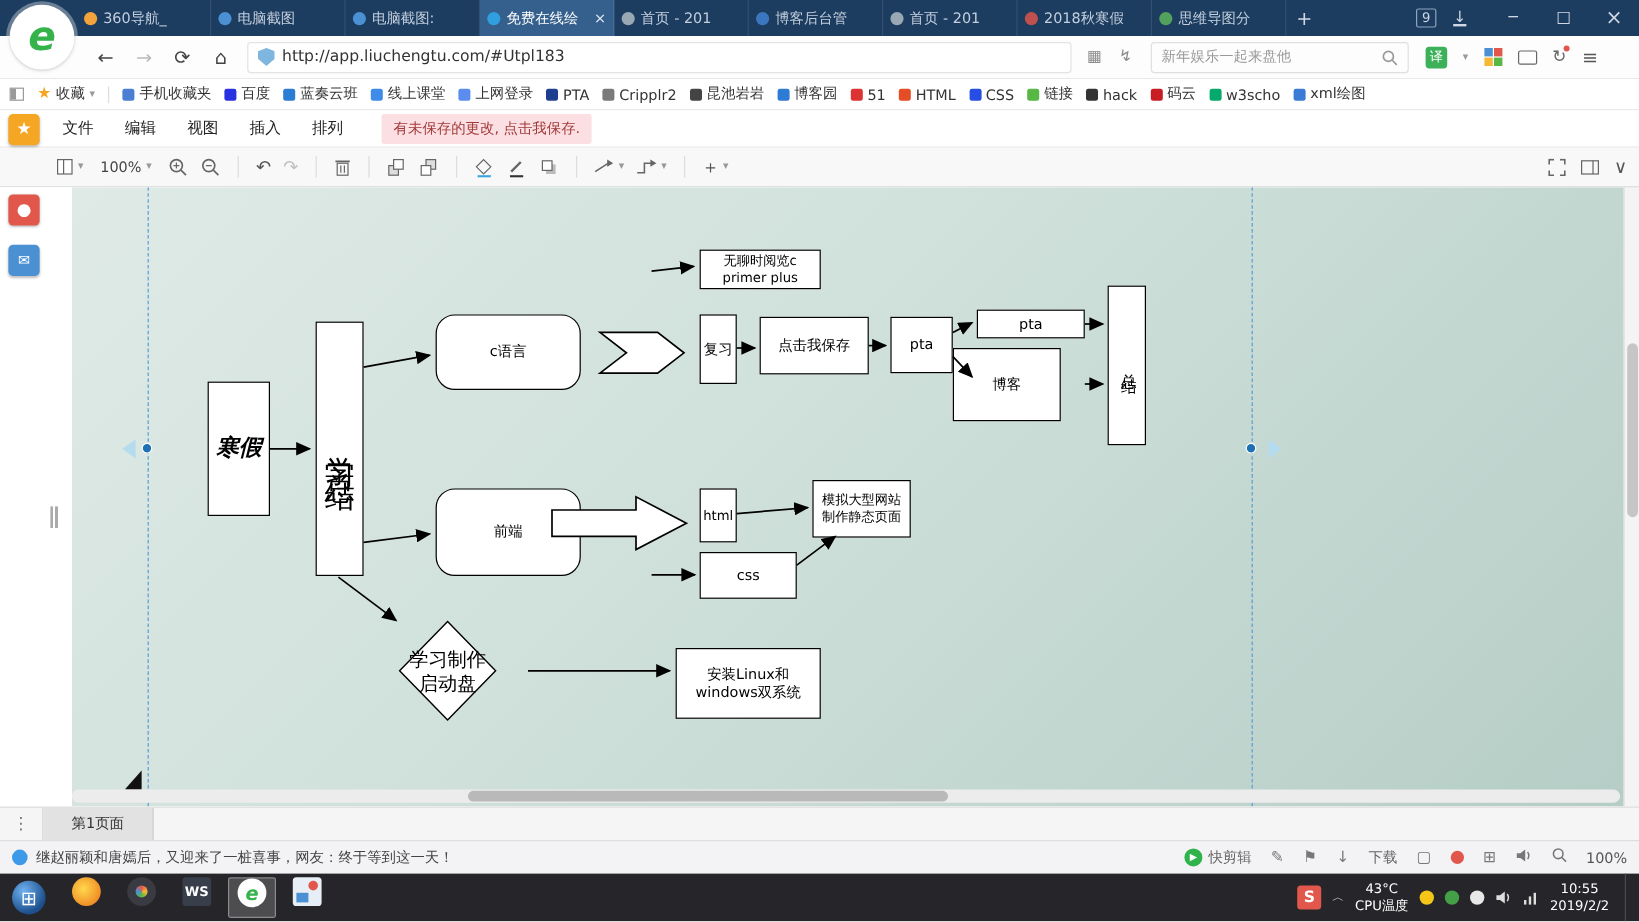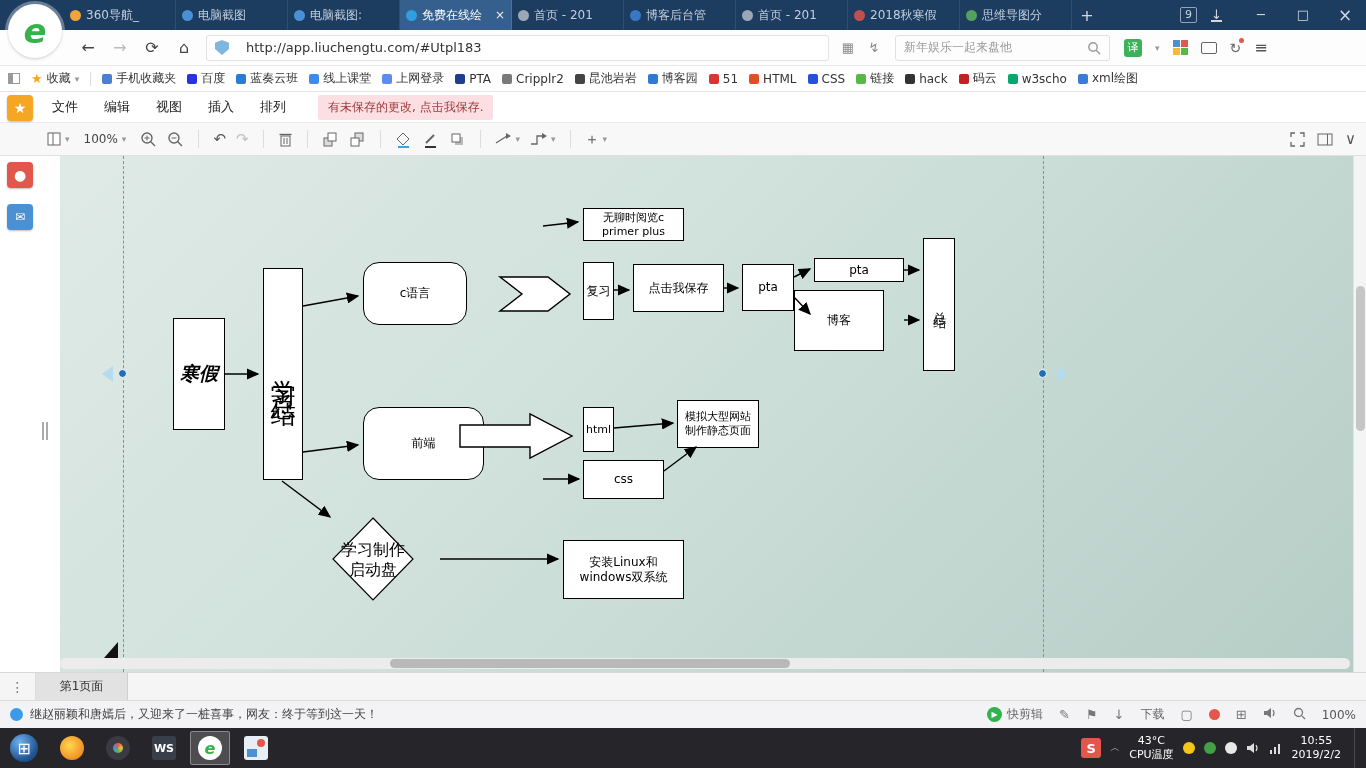--- a/index.html
+++ b/index.html
@@ -26,21 +26,21 @@
   .badge { min-width:17px; height:16px; border:1px solid #90a5bd; color:#cfd8e3; font-size:11px; text-align:center;
            line-height:14px; border-radius:2px; margin-right:14px; padding:0 2px; }
   .dl { color:#cfd8e3; font-size:13px; border-bottom:2px solid #cfd8e3; line-height:11px; margin-right:18px; }
   .wc { width:42px; text-align:center; color:#cfd8e3; font-size:13px; line-height:30px; }
   .wc.close { font-size:17px; }
 
   
   .addrbar { height:36px; background:#fdfdfd; border-bottom:1px solid #e8e8e8; display:flex; align-items:center; padding-left:72px; }
   .nav-ic { font-size:16px; color:#444; width:32px; text-align:center; }
   .nav-ic.dis { color:#bbb; }
-  .urlbox { display:flex; align-items:center; gap:17px; width:623px; height:26px; background:#fff;
+  .urlbox { display:flex; align-items:center; gap:6px; width:687px; height:26px; background:#fff;
             border:1px solid #e3e3e3; border-radius:3px; padding:0 8px; margin:0 6px; }
   .shield { width:14px; height:15px; background:#7fb6e0; clip-path:polygon(50% 0,100% 18%,100% 60%,50% 100%,0 60%,0 18%); }
   .urlbox input { border:none; outline:none; flex:1; font-size:13px; color:#333; background:transparent; font-family:inherit; }
   .addr-mini { font-size:13px; color:#8a8a8a; width:26px; text-align:center; }
   .searchbox { display:flex; align-items:center; width:215px; height:26px; border:1px solid #e0e0e0; border-radius:3px; padding:0 8px; margin-left:8px; }
   .searchbox input { border:none; outline:none; flex:1; font-size:12px; color:#999; background:transparent; font-family:inherit; }
   .addr-right { display:flex; align-items:center; gap:13px; margin-left:14px; }
   .tr-ic { width:18px; height:18px; background:#3db15a; border-radius:3px; color:#fff; font-size:11px; display:flex; align-items:center; justify-content:center; }
   .caret { color:#999; font-size:9px; }
   .grid4 { width:15px; height:15px; display:grid; grid-template-columns:7px 7px; grid-gap:1px; }
@@ -86,21 +86,21 @@
   .pl-l { left:63px; } .pl-r { left:983px; }
   .hdot { position:absolute; width:9px; height:9px; border-radius:50%; background:#1f6fb5; border:1px solid #fff; }
   .harr { position:absolute; width:0; height:0; border-top:8px solid transparent; border-bottom:8px solid transparent; }
   .harr.left { border-right:11px solid #b5dcee; }
   .harr.right { border-left:11px solid #b5dcee; }
   .flow-node { position:absolute; background:#fff; border:1px solid #000; display:flex; align-items:center; justify-content:center;
                text-align:center; font-size:12px; color:#000; line-height:1.25; padding:2px; z-index:2; }
   .rounded { border-radius:16px; }
   .n-hanjia   { left:113px; top:162px; width:52px;  height:112px; font-size:19px; font-weight:bold;font-style:italic; }
   .n-xuexi    { left:203px; top:112px; width:40px;  height:212px; writing-mode:vertical-rl; font-size:25px; letter-spacing:7px; }
-  .n-cyuyan   { left:303px; top:106px; width:104px; height:63px; }
+  .n-cyuyan   { left:303px; top:106px; width:121px; height:63px; }
   .n-fuxi     { left:523px; top:106px; width:31px;  height:58px; }
   .n-wuliao   { left:523px; top:52px;  width:101px; height:33px; font-size:11px; }
   .n-wancheng { left:573px; top:108px; width:91px;  height:48px; }
   .n-pta1     { left:682px; top:108px; width:52px;  height:47px; }
   .n-pta2     { left:754px; top:102px; width:90px;  height:24px; }
   .n-boke     { left:734px; top:134px; width:90px;  height:61px; }
   .n-zongjie  { left:863px; top:82px;  width:32px;  height:133px; writing-mode:vertical-rl; font-size:13px; letter-spacing:4px; }
   .n-qianduan { left:303px; top:251px; width:121px; height:73px; }
   .n-html     { left:523px; top:251px; width:31px;  height:45px; font-size:11px; }
   .n-css      { left:523px; top:304px; width:81px;  height:39px; }
@@ -129,21 +129,21 @@
   .qe { display:flex; align-items:center; gap:5px; }
   .qe-ic { width:15px; height:15px; background:#2fb34a; border-radius:50%; color:#fff; font-size:8px; display:flex; align-items:center; justify-content:center; }
   .sb-ic { font-size:13px; color:#777; }
   .sb-rec { width:11px; height:11px; border-radius:50%; background:#e2574c; }
   .sb-zoom { color:#555; }
 
   
   .taskbar { height:40px; background:#26262a; display:flex; align-items:center; padding:0 4px; position:relative; }
   .start-orb { width:28px; height:28px; border-radius:50%; background:radial-gradient(circle at 35% 30%,#6fb1f0,#1d4f8c 70%);
                color:#fff; font-size:16px; display:flex; align-items:center; justify-content:center; margin:0 14px 0 6px; }
-  .tb-app { width:40px; height:34px; display:flex; align-items:center; justify-content:center; margin-right:6px; border-radius:2px; }
+  .tb-app { width:40px; height:34px; display:flex; justify-content:center; margin-right:6px; border-radius:2px; }
   .tb-app.active { background:rgba(255,255,255,.18); border:1px solid rgba(255,255,255,.35); }
   .app-circle { width:24px; height:24px; border-radius:50%; }
   .a-ff { background:radial-gradient(circle at 40% 40%,#ffd84d,#f08a24 75%); }
   .a-dark { background:#3a3a42; position:relative; }
   .a-dark::after { content:""; position:absolute; left:7px; top:7px; width:10px; height:10px; border-radius:50%;
                    background:conic-gradient(#e2574c,#f5b935,#57b846,#4a90d2,#e2574c); }
   .a-wps { width:24px; height:24px; background:#383f4a; color:#fff; font-size:11px; font-weight:bold; display:flex; align-items:center; justify-content:center; border-radius:3px; }
   .a-green { background:#fff; color:#35b34a; font-weight:bold; font-style:italic; font-size:16px; display:flex; align-items:center; justify-content:center; }
   .a-shot { width:24px; height:24px; background:#e8eef5; border-radius:3px; position:relative; }
   .a-shot::after { content:""; position:absolute; right:3px; top:3px; width:8px; height:8px; border-radius:50%; background:#e2574c; }

